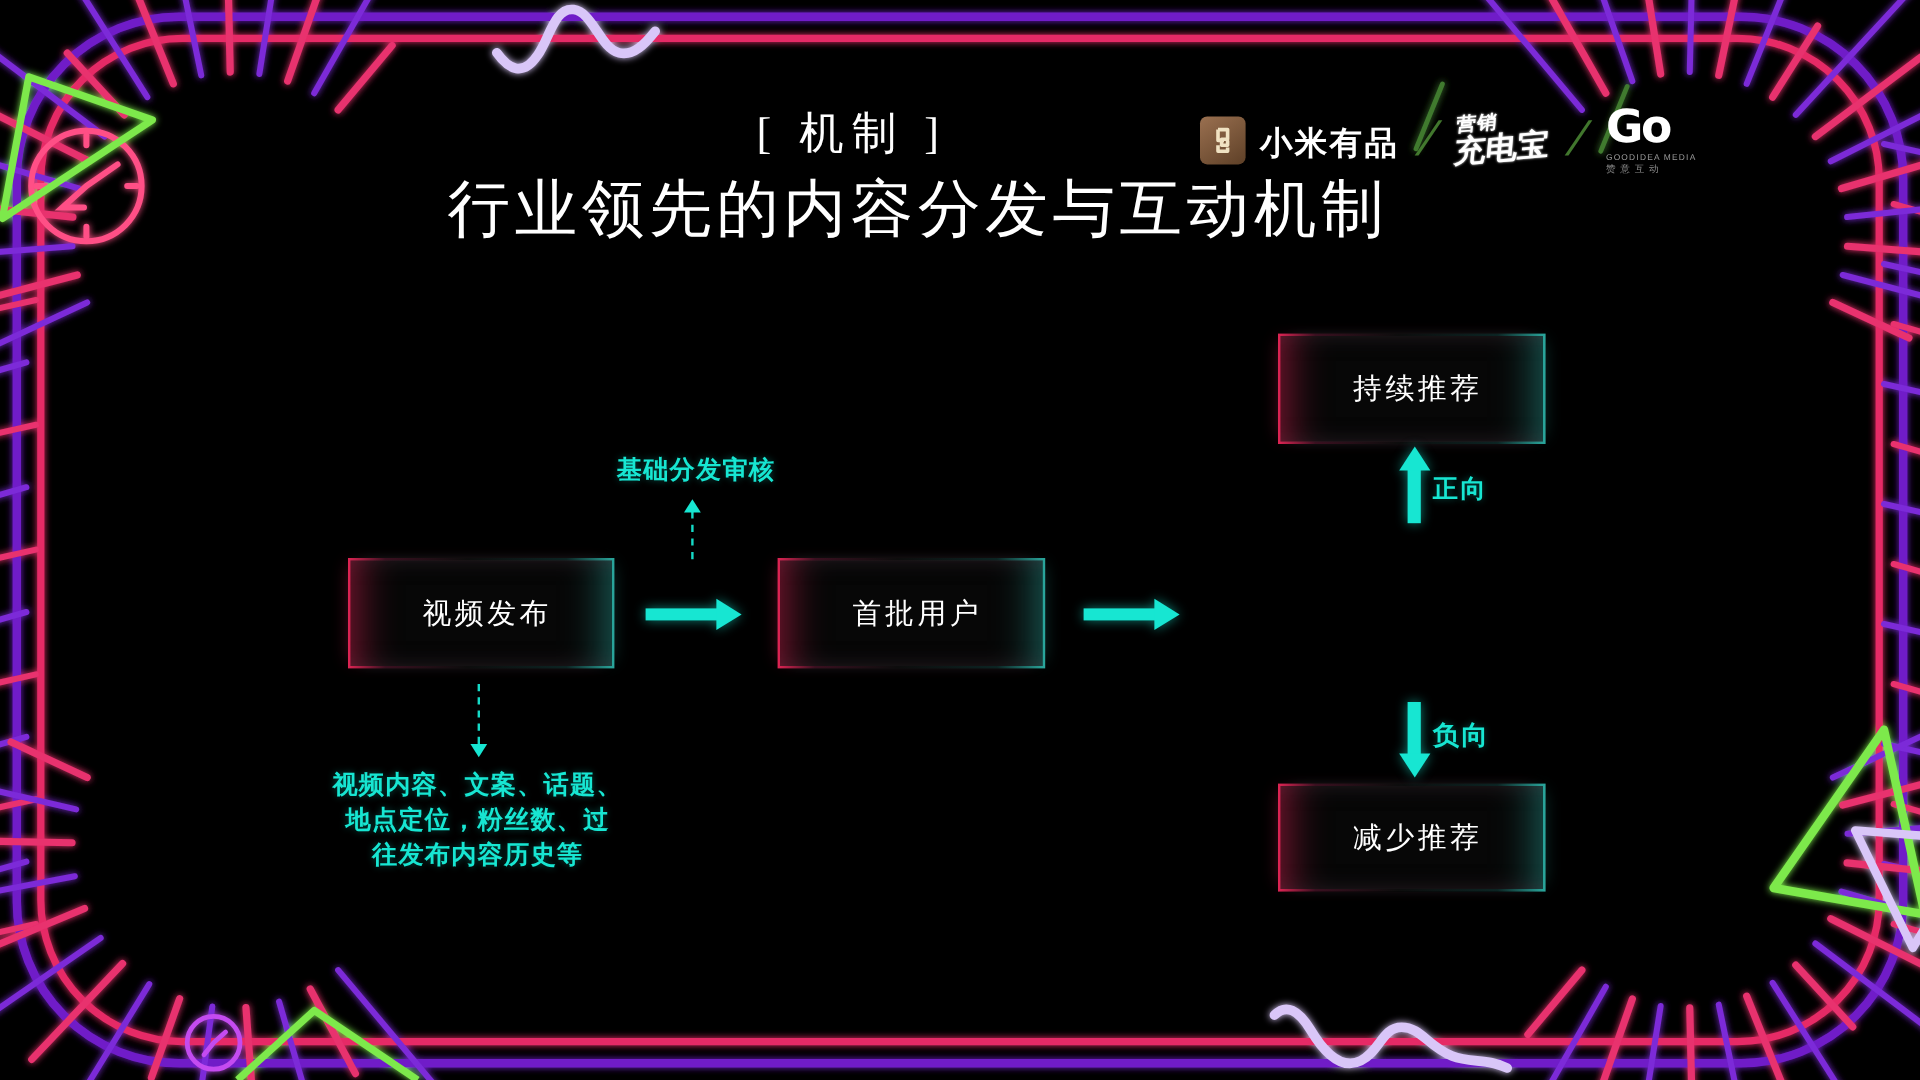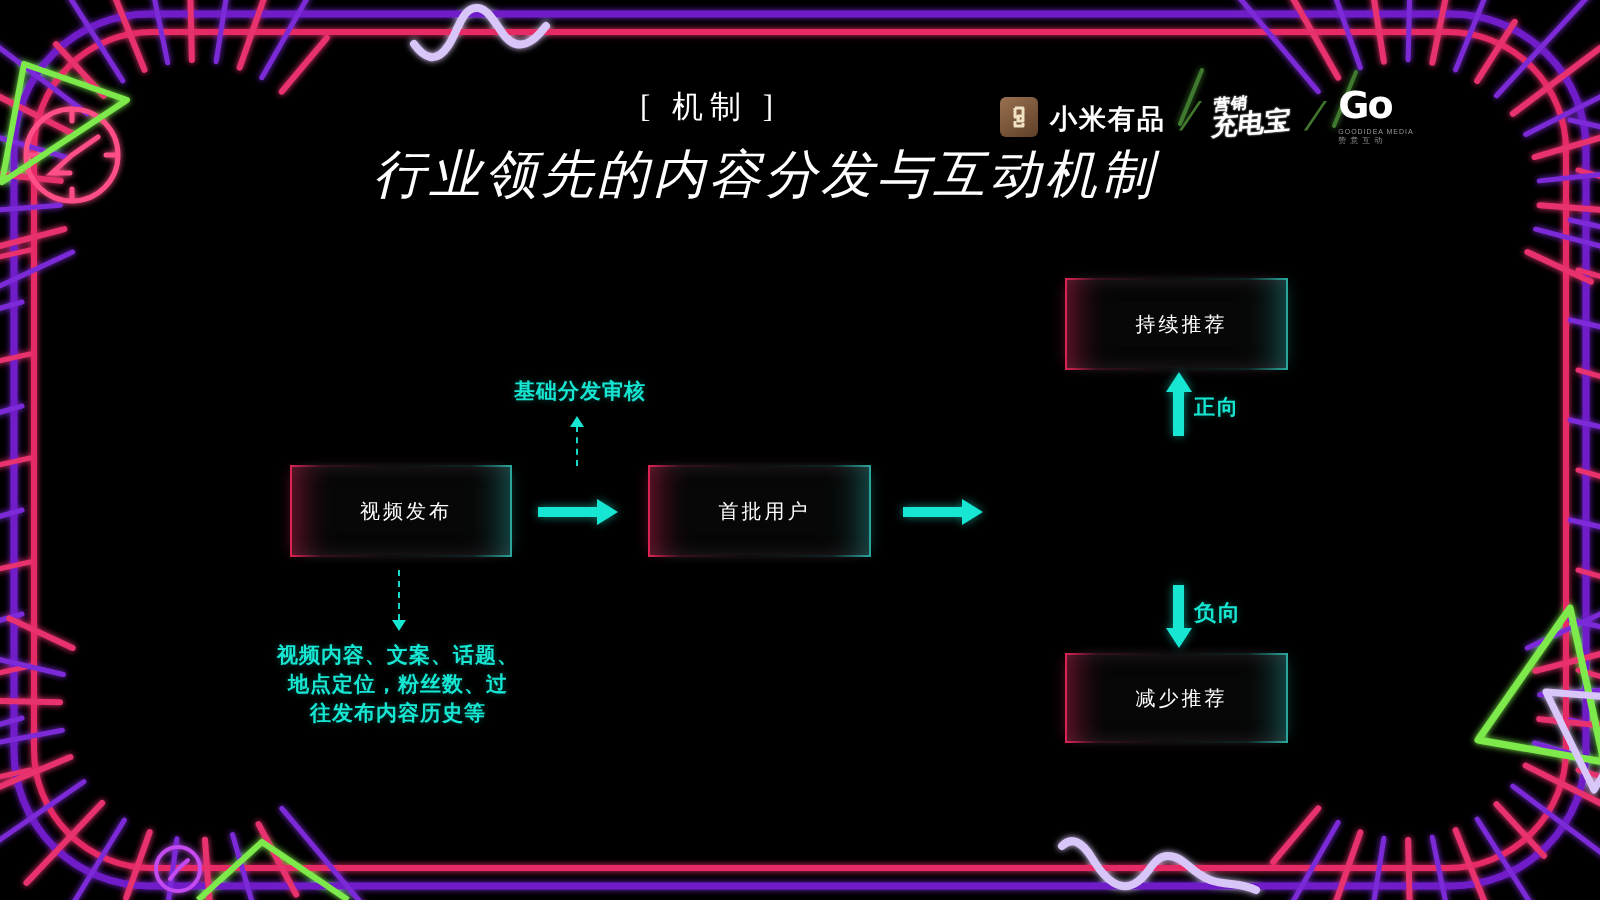--- a/index.html
+++ b/index.html
@@ -6,41 +6,41 @@
   .stage{position:relative;width:1600px;height:900px;background:#000;overflow:hidden;
          font-family:"Liberation Sans","DejaVu Sans",sans-serif;color:#fff;}
   .stage *{box-sizing:border-box;}
   :root{--cy:#17E6D2;--pink:#E8306E;--purp:#7B2BD8;}
 
   
   svg.frame{position:absolute;inset:0;z-index:0;}
 
   
   .kicker{position:absolute;left:560px;top:86px;width:300px;text-align:center;
-          font-family:"Liberation Serif","DejaVu Serif",serif;font-size:31px;letter-spacing:7px;color:#fff;}
+          font-family:"Liberation Serif","DejaVu Serif",serif;font-size:37px;letter-spacing:7px;color:#fff;}
   .main-title{position:absolute;left:300px;top:140px;width:930px;text-align:center;
-          font-family:"Liberation Serif","DejaVu Serif",serif;font-size:52px;letter-spacing:4px;color:#fff;font-style:italic;}
+          font-family:"Liberation Serif","DejaVu Serif",serif;font-size:52px;letter-spacing:4px;color:#fff;}
 
   
   .logo-strip{position:absolute;left:1000px;top:79px;width:480px;height:70px;display:flex;align-items:center;z-index:2;}
   .yp-icon{width:38px;height:40px;border-radius:6px;margin-top:6px;
            background:linear-gradient(145deg,#9a7050,#5e4027);display:flex;align-items:center;justify-content:center;}
   .yp-text{font-size:27px;font-weight:bold;margin:10px 0 0 12px;letter-spacing:2px;}
   .slash{font-size:40px;color:#4d8c36;font-style:italic;margin:4px 18px 0 18px;transform:skewX(-12deg);opacity:.85;}
   .cb-logo{transform:skewX(-10deg) rotate(-5deg);margin-top:2px;line-height:1;font-weight:900;text-shadow:0 0 2px #fff;}
   .cb-top{font-size:16px;letter-spacing:1px;}
   .cb-bottom{font-size:26px;letter-spacing:0;}
   .go-logo{margin-top:2px;text-align:left;line-height:1;}
   .go-word{font-size:38px;font-weight:bold;letter-spacing:-2px;font-family:"DejaVu Sans","Liberation Sans",sans-serif;}
   .go-sub{font-size:7px;color:#9a9a9a;letter-spacing:1px;margin-top:4px;}
   .go-sub2{font-size:8px;color:#8a8a8a;letter-spacing:4px;margin-top:2px;}
 
   
   .node{position:absolute;display:flex;flex-direction:column;align-items:center;justify-content:center;
-        font-size:20px;letter-spacing:3px;color:#fff;border:2px solid transparent;
+        font-size:24px;letter-spacing:3px;color:#fff;border:2px solid transparent;
         background:linear-gradient(#070707,#070707) padding-box,
                    linear-gradient(90deg,#e02454 0%,#3a1020 14%,#0d0d0d 45%,#0c2423 82%,#2aa89e 100%) border-box;
         box-shadow:inset 26px 0 34px -20px rgba(226,36,88,.55),
                    inset -26px 0 34px -20px rgba(42,168,158,.55),
                    -5px 0 14px -6px rgba(226,36,88,.35),
                     5px 0 14px -6px rgba(42,168,158,.35);padding-left:10px;}
   .node-publish{left:290px;top:465px;width:222px;height:92px;}
   .node-first{left:648px;top:465px;width:223px;height:92px;}
   .node-metrics{left:1005px;top:440px;width:316px;height:140px;line-height:1.45;}
   .node-keep{left:1065px;top:278px;width:223px;height:92px;}

